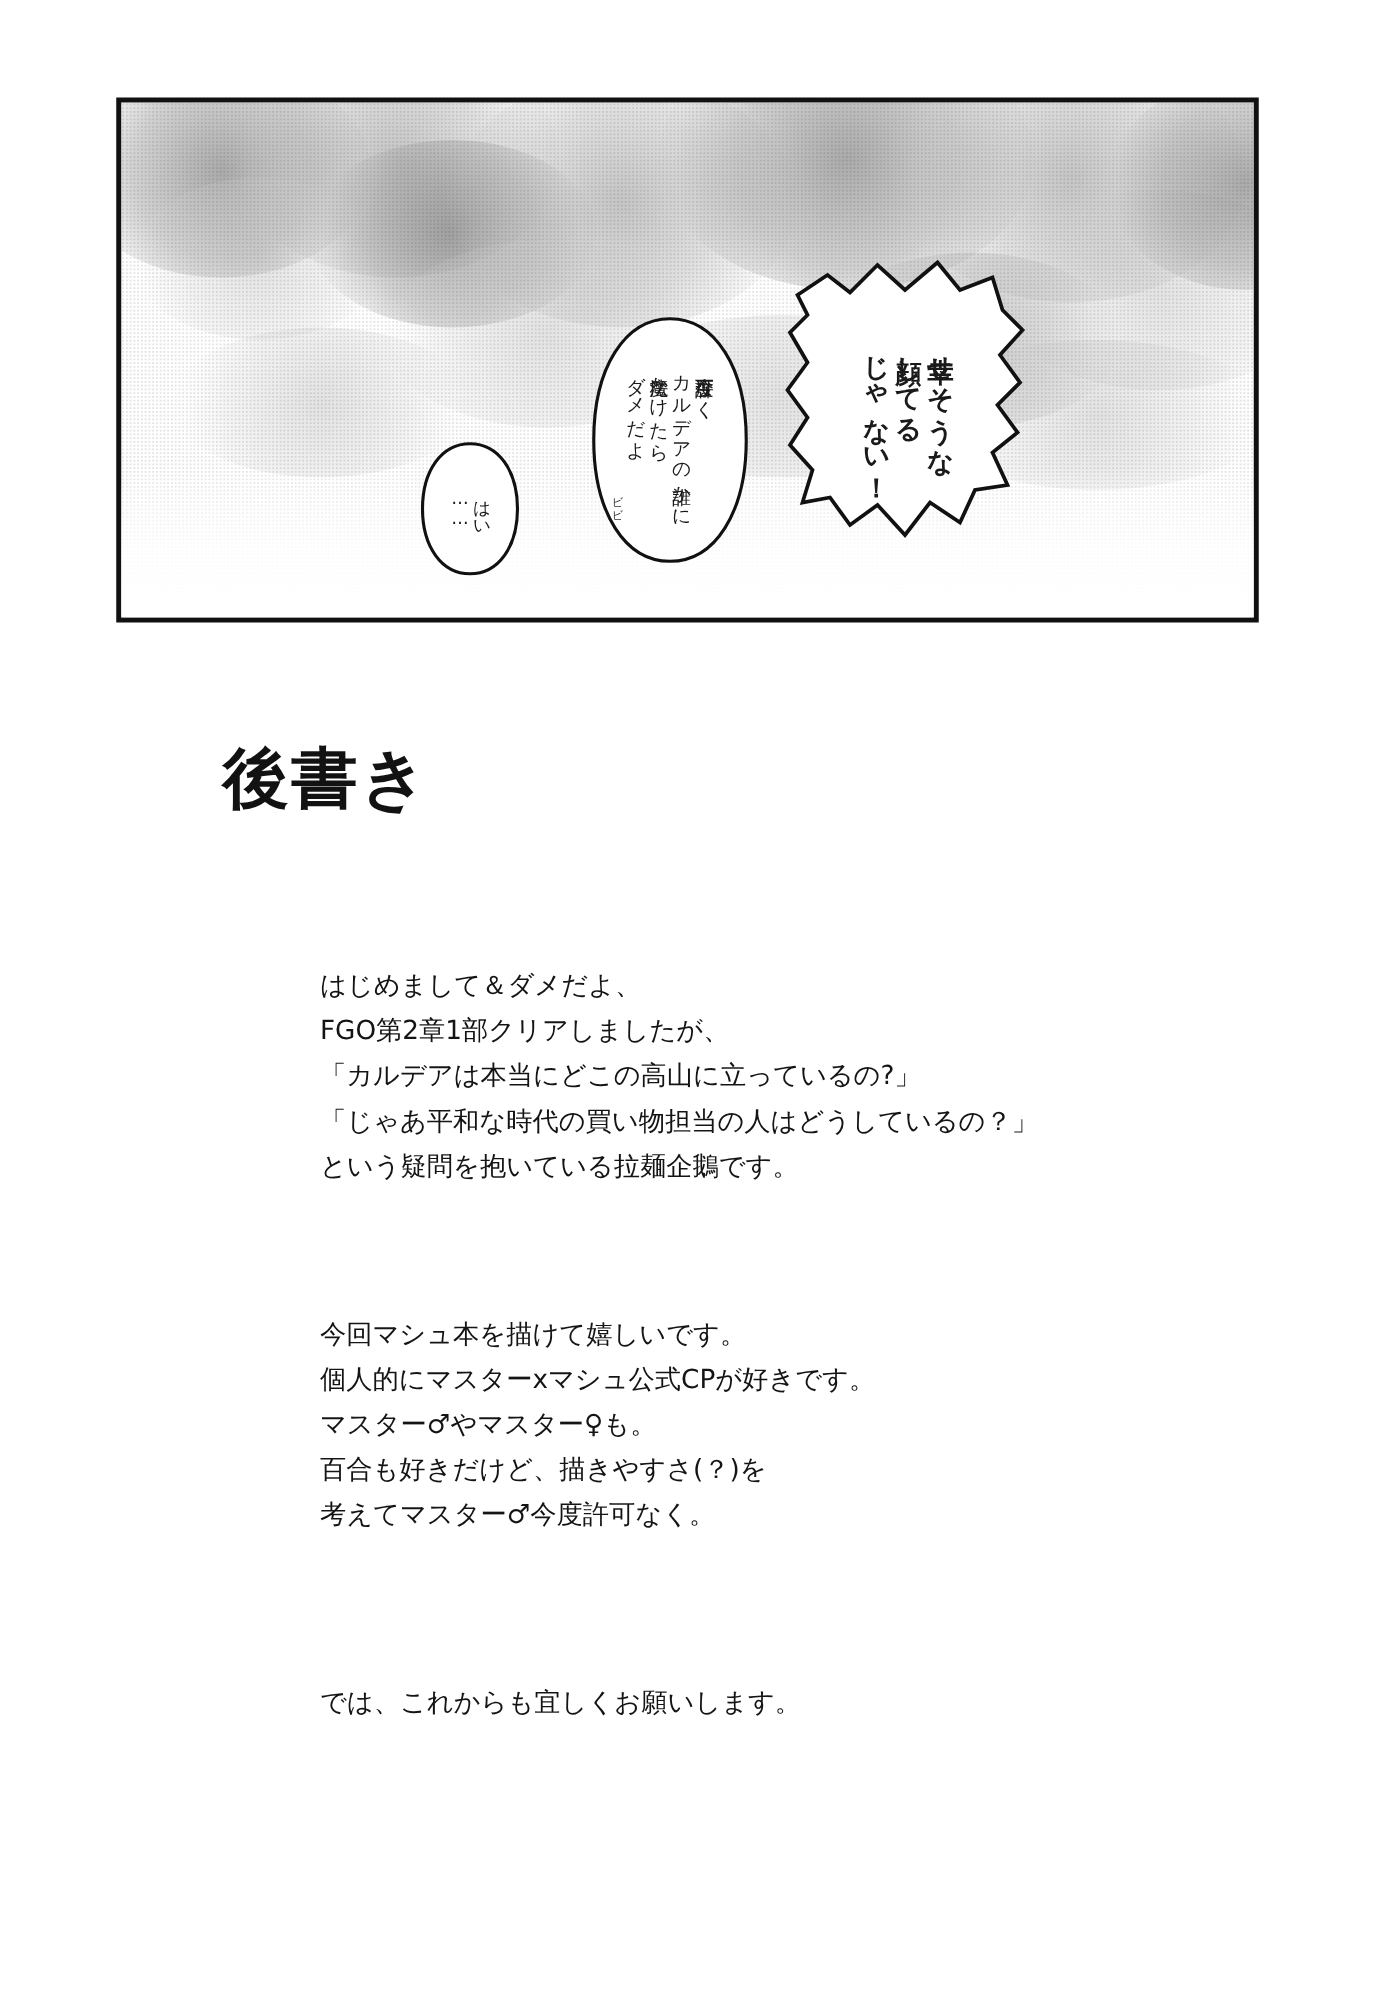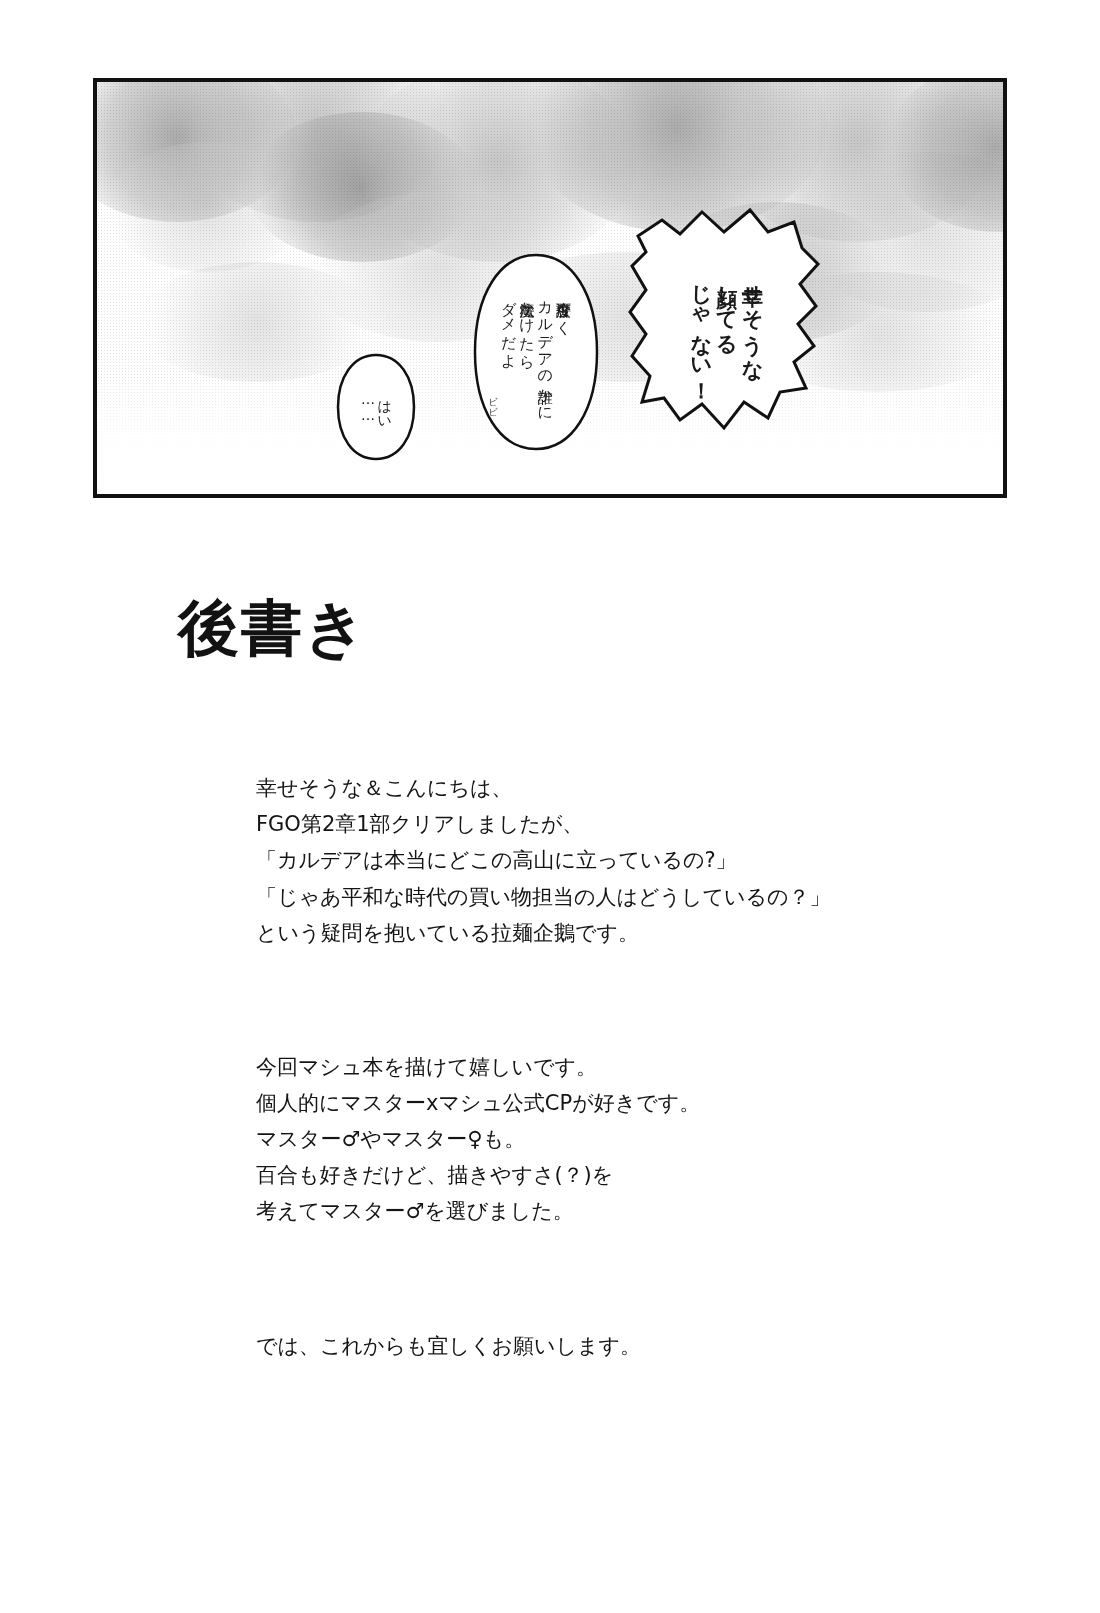--- a/index.html
+++ b/index.html
@@ -133,38 +133,38 @@
     writing-mode: vertical-rl;
     text-orientation: upright;
   }
 
   
   .afterword-title {
     position: absolute;
     left: 178px;
     top: 588px;
     font-family: Liberation Sans, sans-serif;
-    font-size: 61px;
+    font-size: 53px;
     font-weight: 700;
     letter-spacing: 2px;
     color: #121212;
   }
   .afterword-body {
     position: absolute;
     left: 256px;
     top: 698px;
     width: 760px;
     font-family: "DejaVu Sans", sans-serif;
     font-size: 21px;
     line-height: 1.72;
     color: #141414;
     white-space: pre-wrap;
   }
   .para { margin: 0 0 26px 0; white-space: pre-wrap; }
-  .para:last-child { margin-bottom: 0; }
+  .para:last-child { margin-bottom: 0; margin-top: 16px; }
 </style>
 </head>
 <body>
 
 <div class="panel">
   <div class="sky">
 
     <div class="cloud dense" style="left:-40px;  top:-30px;  width:240px; height:170px;"></div>
     <div class="cloud" style="left:90px;   top:-50px;  width:260px; height:190px;"></div>
     <div class="cloud light" style="left:10px;   top:60px;   width:200px; height:130px;"></div>
@@ -208,24 +208,24 @@
       <path d="M41 3 C 64 3 79 25 79 55 C 79 85 64 107 41 107 C 18 107 3 85 3 55 C 3 25 18 3 41 3 Z" fill="#ffffff" stroke="#111111" stroke-width="2.5"></path>
     </svg>
     <div class="vtext">はい
 ……</div>
   </div>
 </div>
 
 <div class="afterword-title">後書き</div>
 
 <div class="afterword-body">
-  <p class="para">幸せそうな＆こんにちは、
+  <p class="para">はじめまして＆ダメだよ、
 FGO第2章1部クリアしましたが、
 「カルデアは本当にどこの高山に立っているの?」
 「じゃあ平和な時代の買い物担当の人はどうしているの？」
 という疑問を抱いている拉麺企鵝です。</p>
   <p class="para">今回マシュ本を描けて嬉しいです。
 個人的にマスターxマシュ公式CPが好きです。
 マスター♂やマスター♀も。
 百合も好きだけど、描きやすさ(？)を
-考えてマスター♂を選びました。</p>
+考えてマスター♂今度許可なく。</p>
   <p class="para">では、これからも宜しくお願いします。</p>
 </div>
 
 </body></html>

